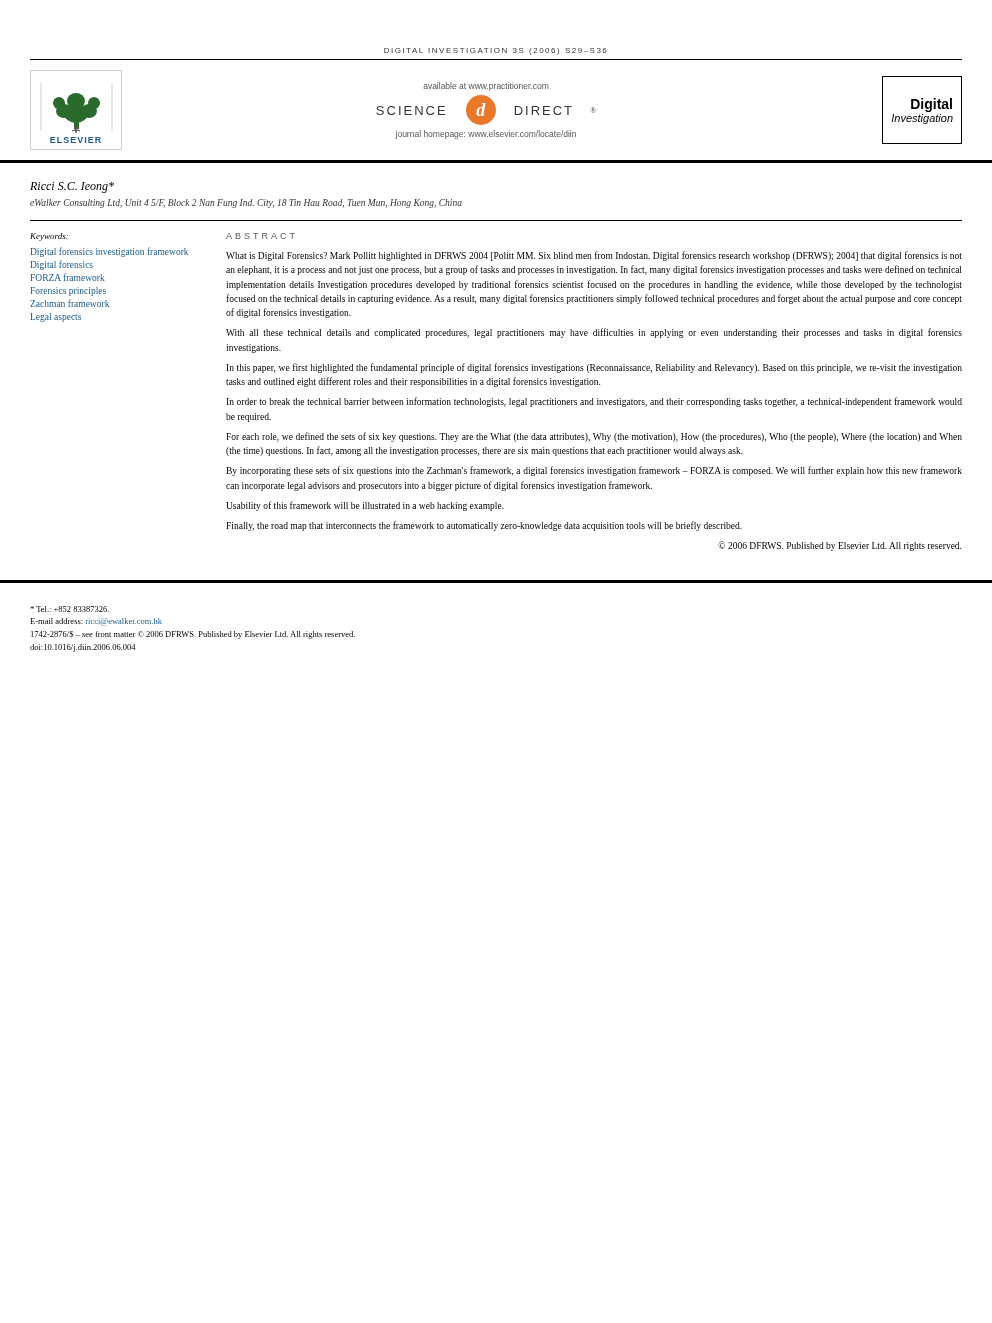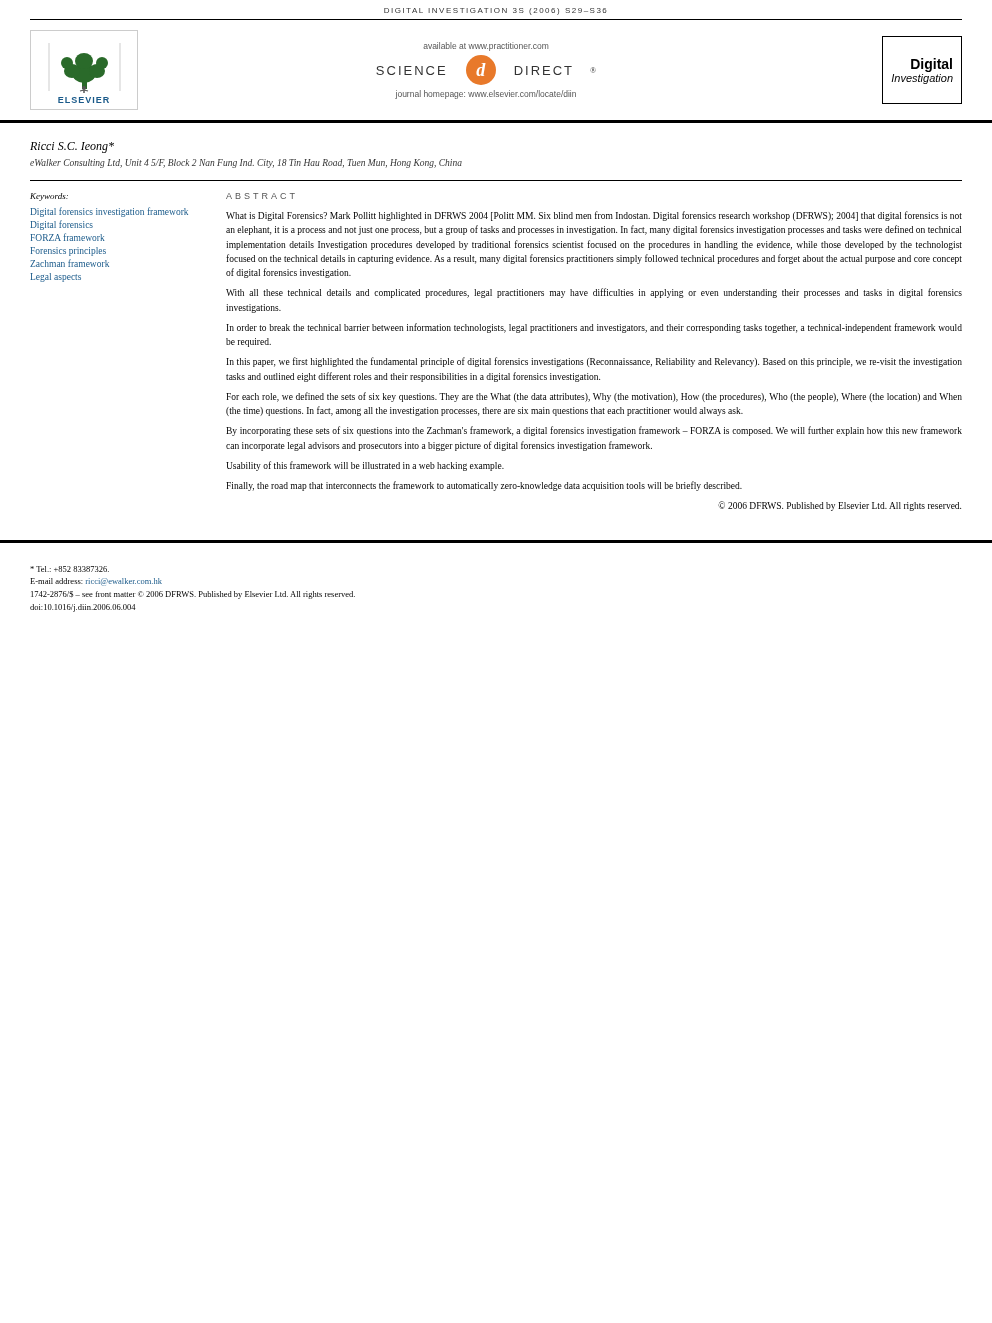--- a/index.html
+++ b/index.html
@@ -21,20 +21,21 @@
 
     
     .journal-ref {
       text-align: center;
       font-size: 8px;
       letter-spacing: 1.5px;
       padding: 6px 0 4px 0;
       color: #333;
       font-family: Arial, sans-serif;
       text-transform: uppercase;
+      margin-top: 40px;
     }
 
     .top-rule {
       border: none;
       border-top: 1px solid #000;
       margin: 0 30px;
     }
 
     
     .header-area {
@@ -44,21 +45,21 @@
       border-bottom: 3px solid #000;
     }
 
     .elsevier-logo {
       width: 110px;
       flex-shrink: 0;
     }
 
     .elsevier-logo-box {
       border: 1px solid #ccc;
-      width: 108px;
+      width: 92px;
       height: 80px;
       display: flex;
       flex-direction: column;
       align-items: center;
       justify-content: flex-end;
       padding-bottom: 4px;
       position: relative;
       overflow: hidden;
     }
 
@@ -359,22 +360,22 @@
         <div class="keyword-item">Forensics principles</div>
         <div class="keyword-item">Zachman framework</div>
         <div class="keyword-item">Legal aspects</div>
       </div>
 
       <div class="abstract-col">
         <div class="abstract-header">ABSTRACT</div>
         <div class="abstract-text">
           <p>What is Digital Forensics? Mark Pollitt highlighted in DFRWS 2004 [Politt MM. Six blind men from Indostan. Digital forensics research workshop (DFRWS); 2004] that digital forensics is not an elephant, it is a process and not just one process, but a group of tasks and processes in investigation. In fact, many digital forensics investigation processes and tasks were defined on technical implementation details Investigation procedures developed by traditional forensics scientist focused on the procedures in handling the evidence, while those developed by the technologist focused on the technical details in capturing evidence. As a result, many digital forensics practitioners simply followed technical procedures and forget about the actual purpose and core concept of digital forensics investigation.</p>
           <p>With all these technical details and complicated procedures, legal practitioners may have difficulties in applying or even understanding their processes and tasks in digital forensics investigations.</p>
+          <p>In this paper, we first highlighted the fundamental principle of digital forensics investigations (Reconnaissance, Reliability and Relevancy). Based on this principle, we re-visit the investigation tasks and outlined eight different roles and their responsibilities in a digital forensics investigation.</p>
           <p>In order to break the technical barrier between information technologists, legal practitioners and investigators, and their corresponding tasks together, a technical-independent framework would be required.</p>
-          <p>In this paper, we first highlighted the fundamental principle of digital forensics investigations (Reconnaissance, Reliability and Relevancy). Based on this principle, we re-visit the investigation tasks and outlined eight different roles and their responsibilities in a digital forensics investigation.</p>
           <p>For each role, we defined the sets of six key questions. They are the What (the data attributes), Why (the motivation), How (the procedures), Who (the people), Where (the location) and When (the time) questions. In fact, among all the investigation processes, there are six main questions that each practitioner would always ask.</p>
           <p>By incorporating these sets of six questions into the Zachman's framework, a digital forensics investigation framework – FORZA is composed. We will further explain how this new framework can incorporate legal advisors and prosecutors into a bigger picture of digital forensics investigation framework.</p>
           <p>Usability of this framework will be illustrated in a web hacking example.</p>
           <p>Finally, the road map that interconnects the framework to automatically zero-knowledge data acquisition tools will be briefly described.</p>
           <p class="copyright-line">© 2006 DFRWS. Published by Elsevier Ltd. All rights reserved.</p>
         </div>
       </div>
     </div>
 
   </div>

